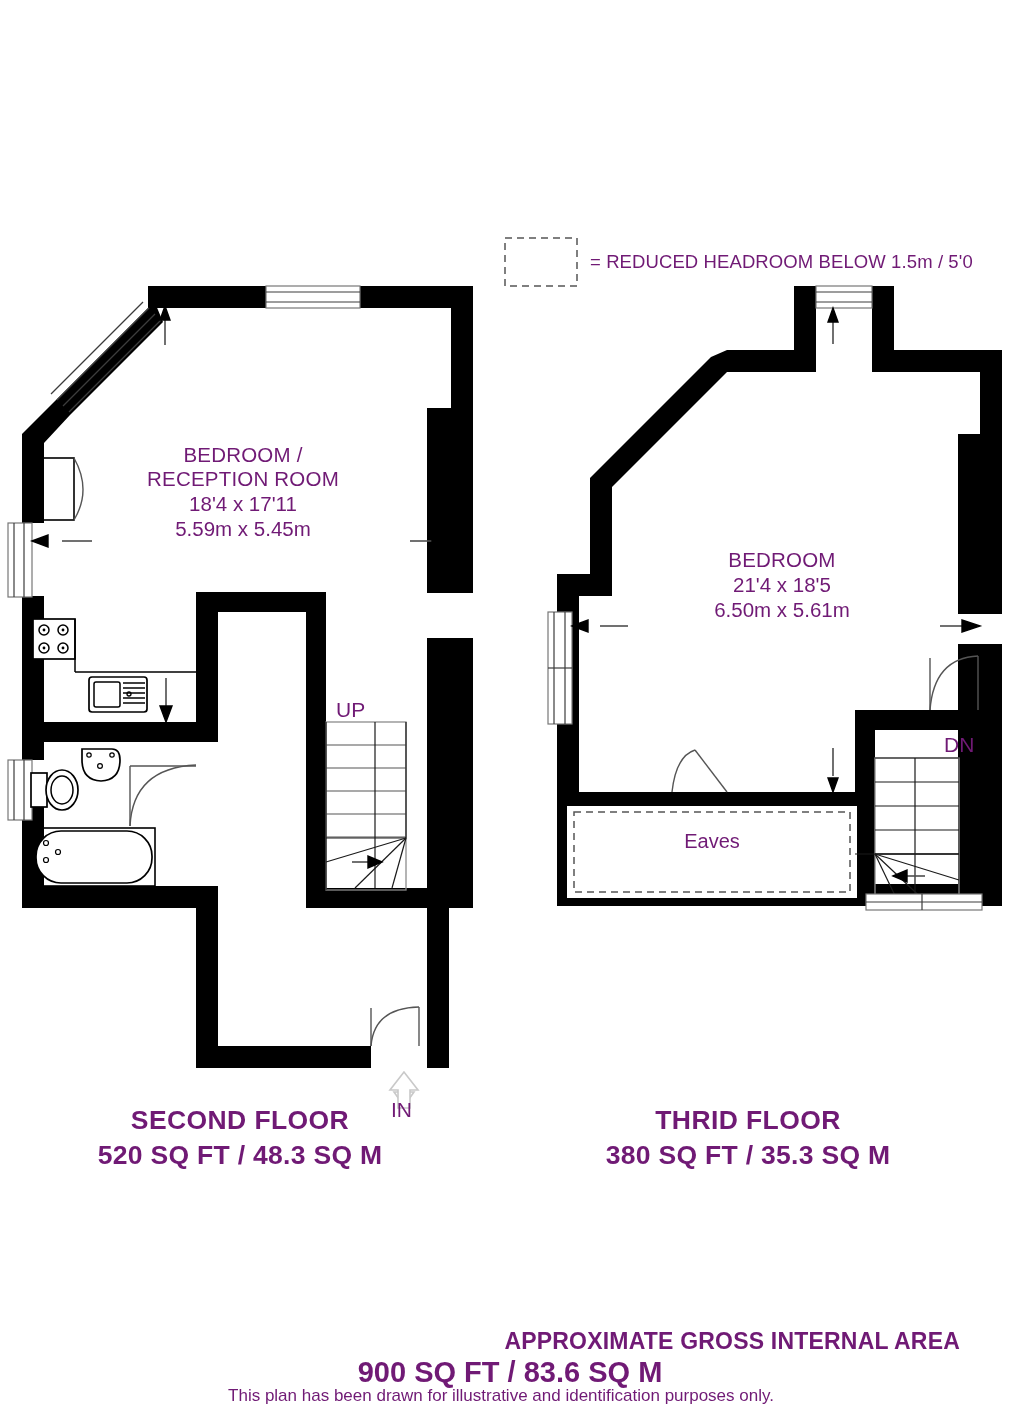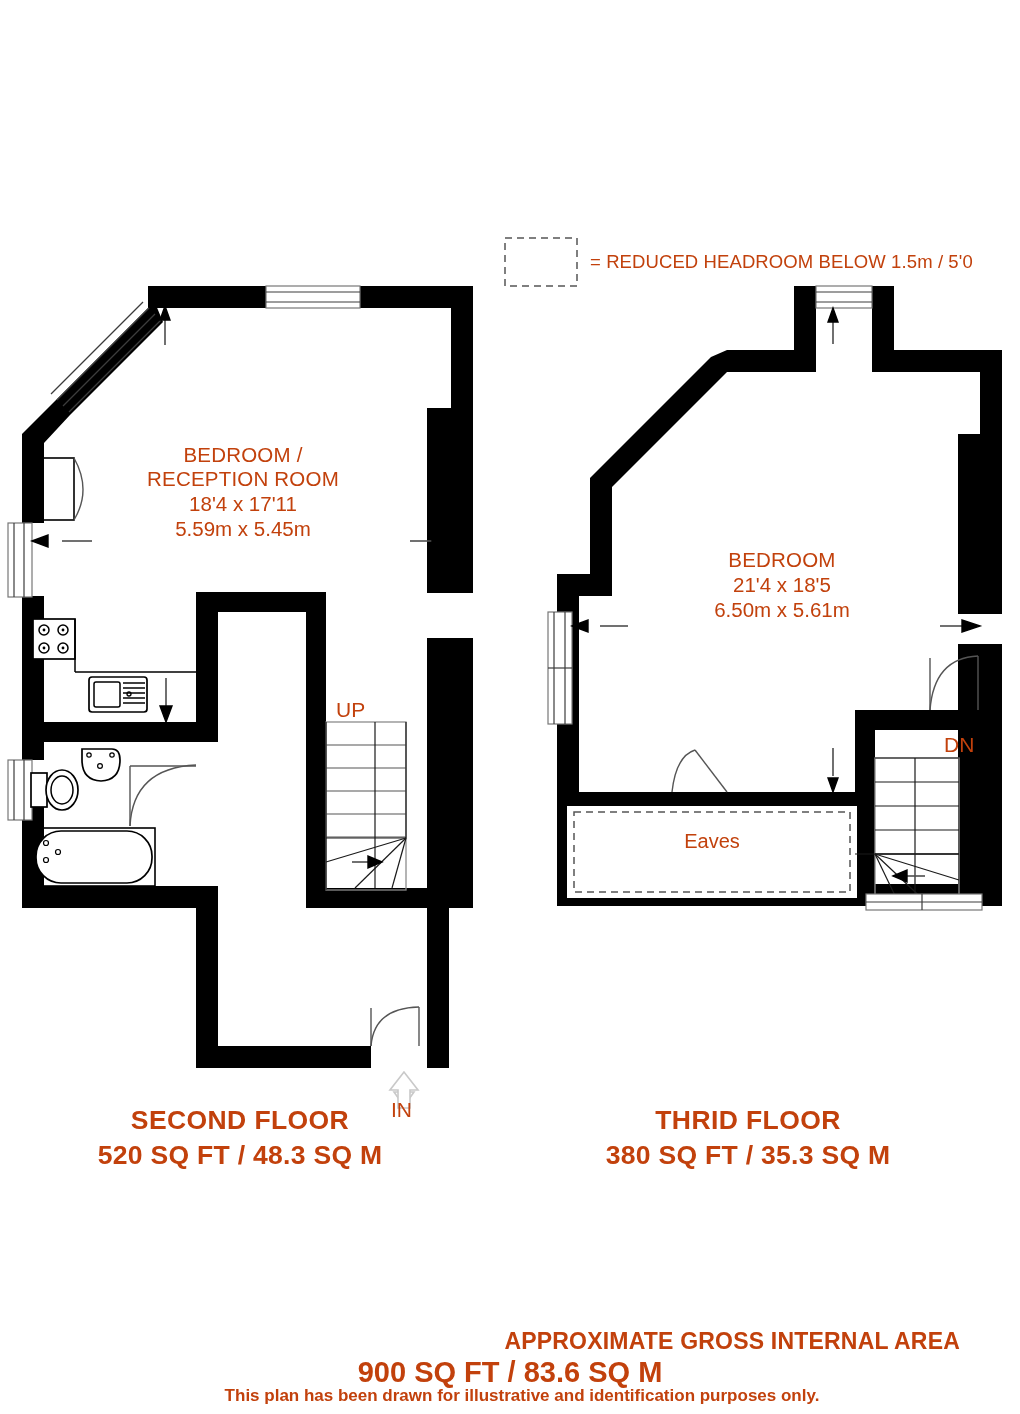--- a/index.html
+++ b/index.html
@@ -39,21 +39,21 @@
   .inarrow { fill: #ffffff; stroke: #c9c9c9; stroke-width: 1.6; }
   .stair { fill: none; stroke: #8c8c8c; stroke-width: 1.3; }
   .stairdark { fill: none; stroke: #1a1a1a; stroke-width: 1.2; }
   .win-frame { fill: #ffffff; stroke: #777777; stroke-width: 1.2; }
   .win-line { stroke: #3c3c3c; stroke-width: 1.2; fill: none; }
 
   .txt {
     position: absolute;
     white-space: pre;
     font-family: "Liberation Sans", sans-serif;
-    color: #c2410c;
+    color: #701a75;
     line-height: 1.18;
   }
   .room-name {
     font-size: 20.5px;
     text-align: center;
     letter-spacing: 0.2px;
   }
   .room-dim {
     font-size: 20.5px;
     text-align: center;
@@ -414,15 +414,15 @@
   <div class="txt eaves-label centerblock" style="left:712px; top:830px; width:240px; text-align:center;">Eaves</div>
 
   <div class="txt floor-title centerblock" style="left:240px; top:1105px; width:500px;">SECOND FLOOR</div>
   <div class="txt floor-area centerblock" style="left:240px; top:1140px; width:500px;">520 SQ FT / 48.3 SQ M</div>
 
   <div class="txt floor-title centerblock" style="left:748px; top:1105px; width:500px;">THRID FLOOR</div>
   <div class="txt floor-area centerblock" style="left:748px; top:1140px; width:500px;">380 SQ FT / 35.3 SQ M</div>
 
   <div class="txt footer-title centerblock" style="left:510px; top:1328px; width:900px;">APPROXIMATE GROSS INTERNAL AREA</div>
   <div class="txt footer-area centerblock" style="left:510px; top:1355px; width:900px;">900 SQ FT / 83.6 SQ M</div>
-  <div class="txt footer-note centerblock" style="left:522px; top:1386px; width:900px;font-weight:bold;">This plan has been drawn for illustrative and identification purposes only.</div>
+  <div class="txt footer-note centerblock" style="left:501px; top:1386px; width:900px;">This plan has been drawn for illustrative and identification purposes only.</div>
 
 </div>
 
 </body></html>

